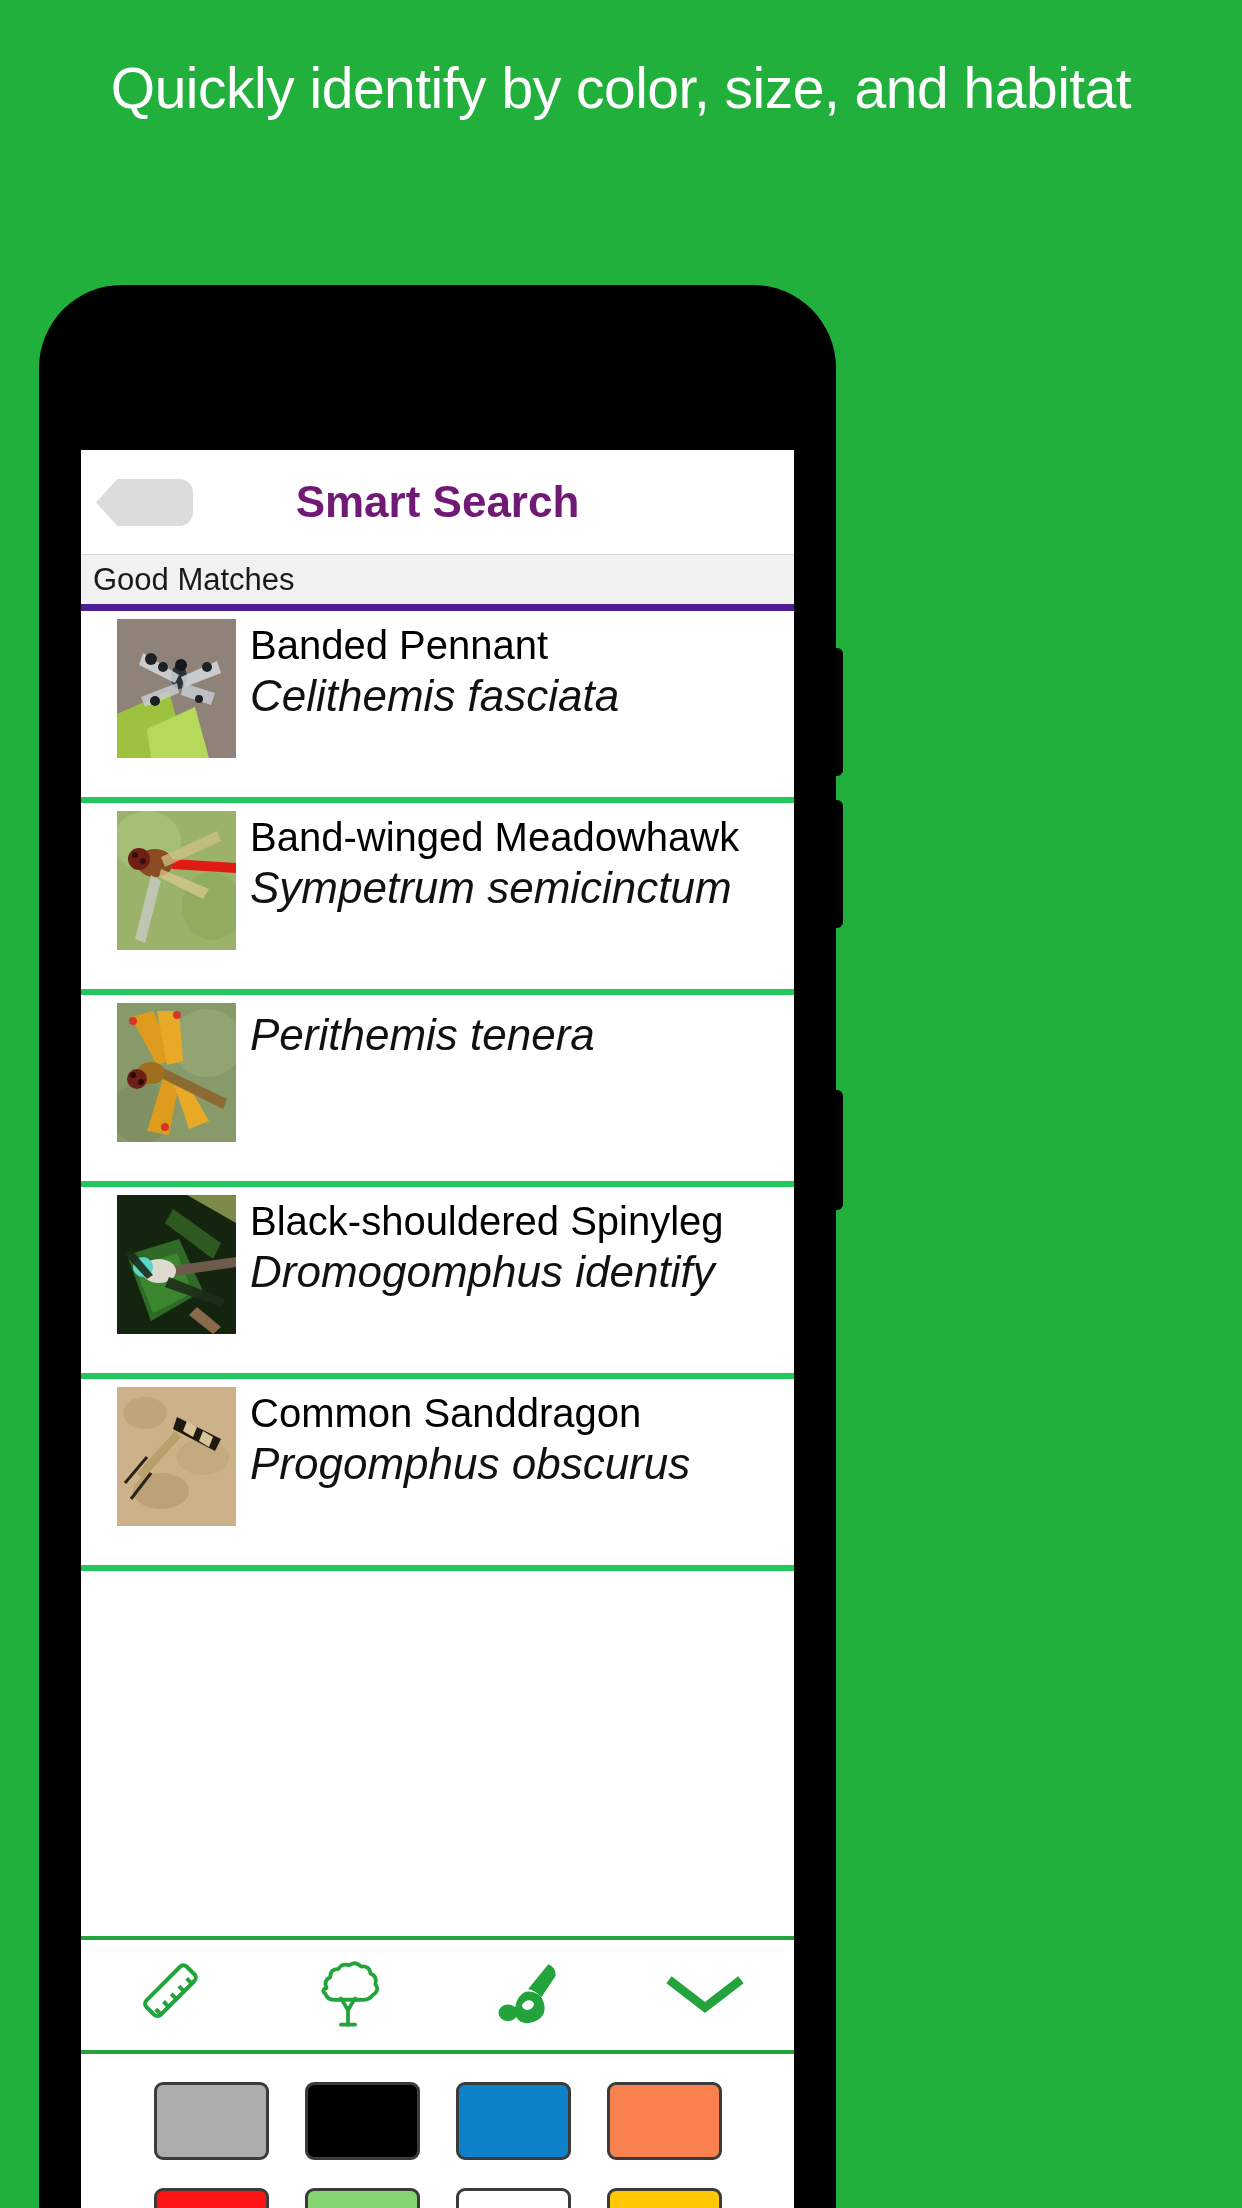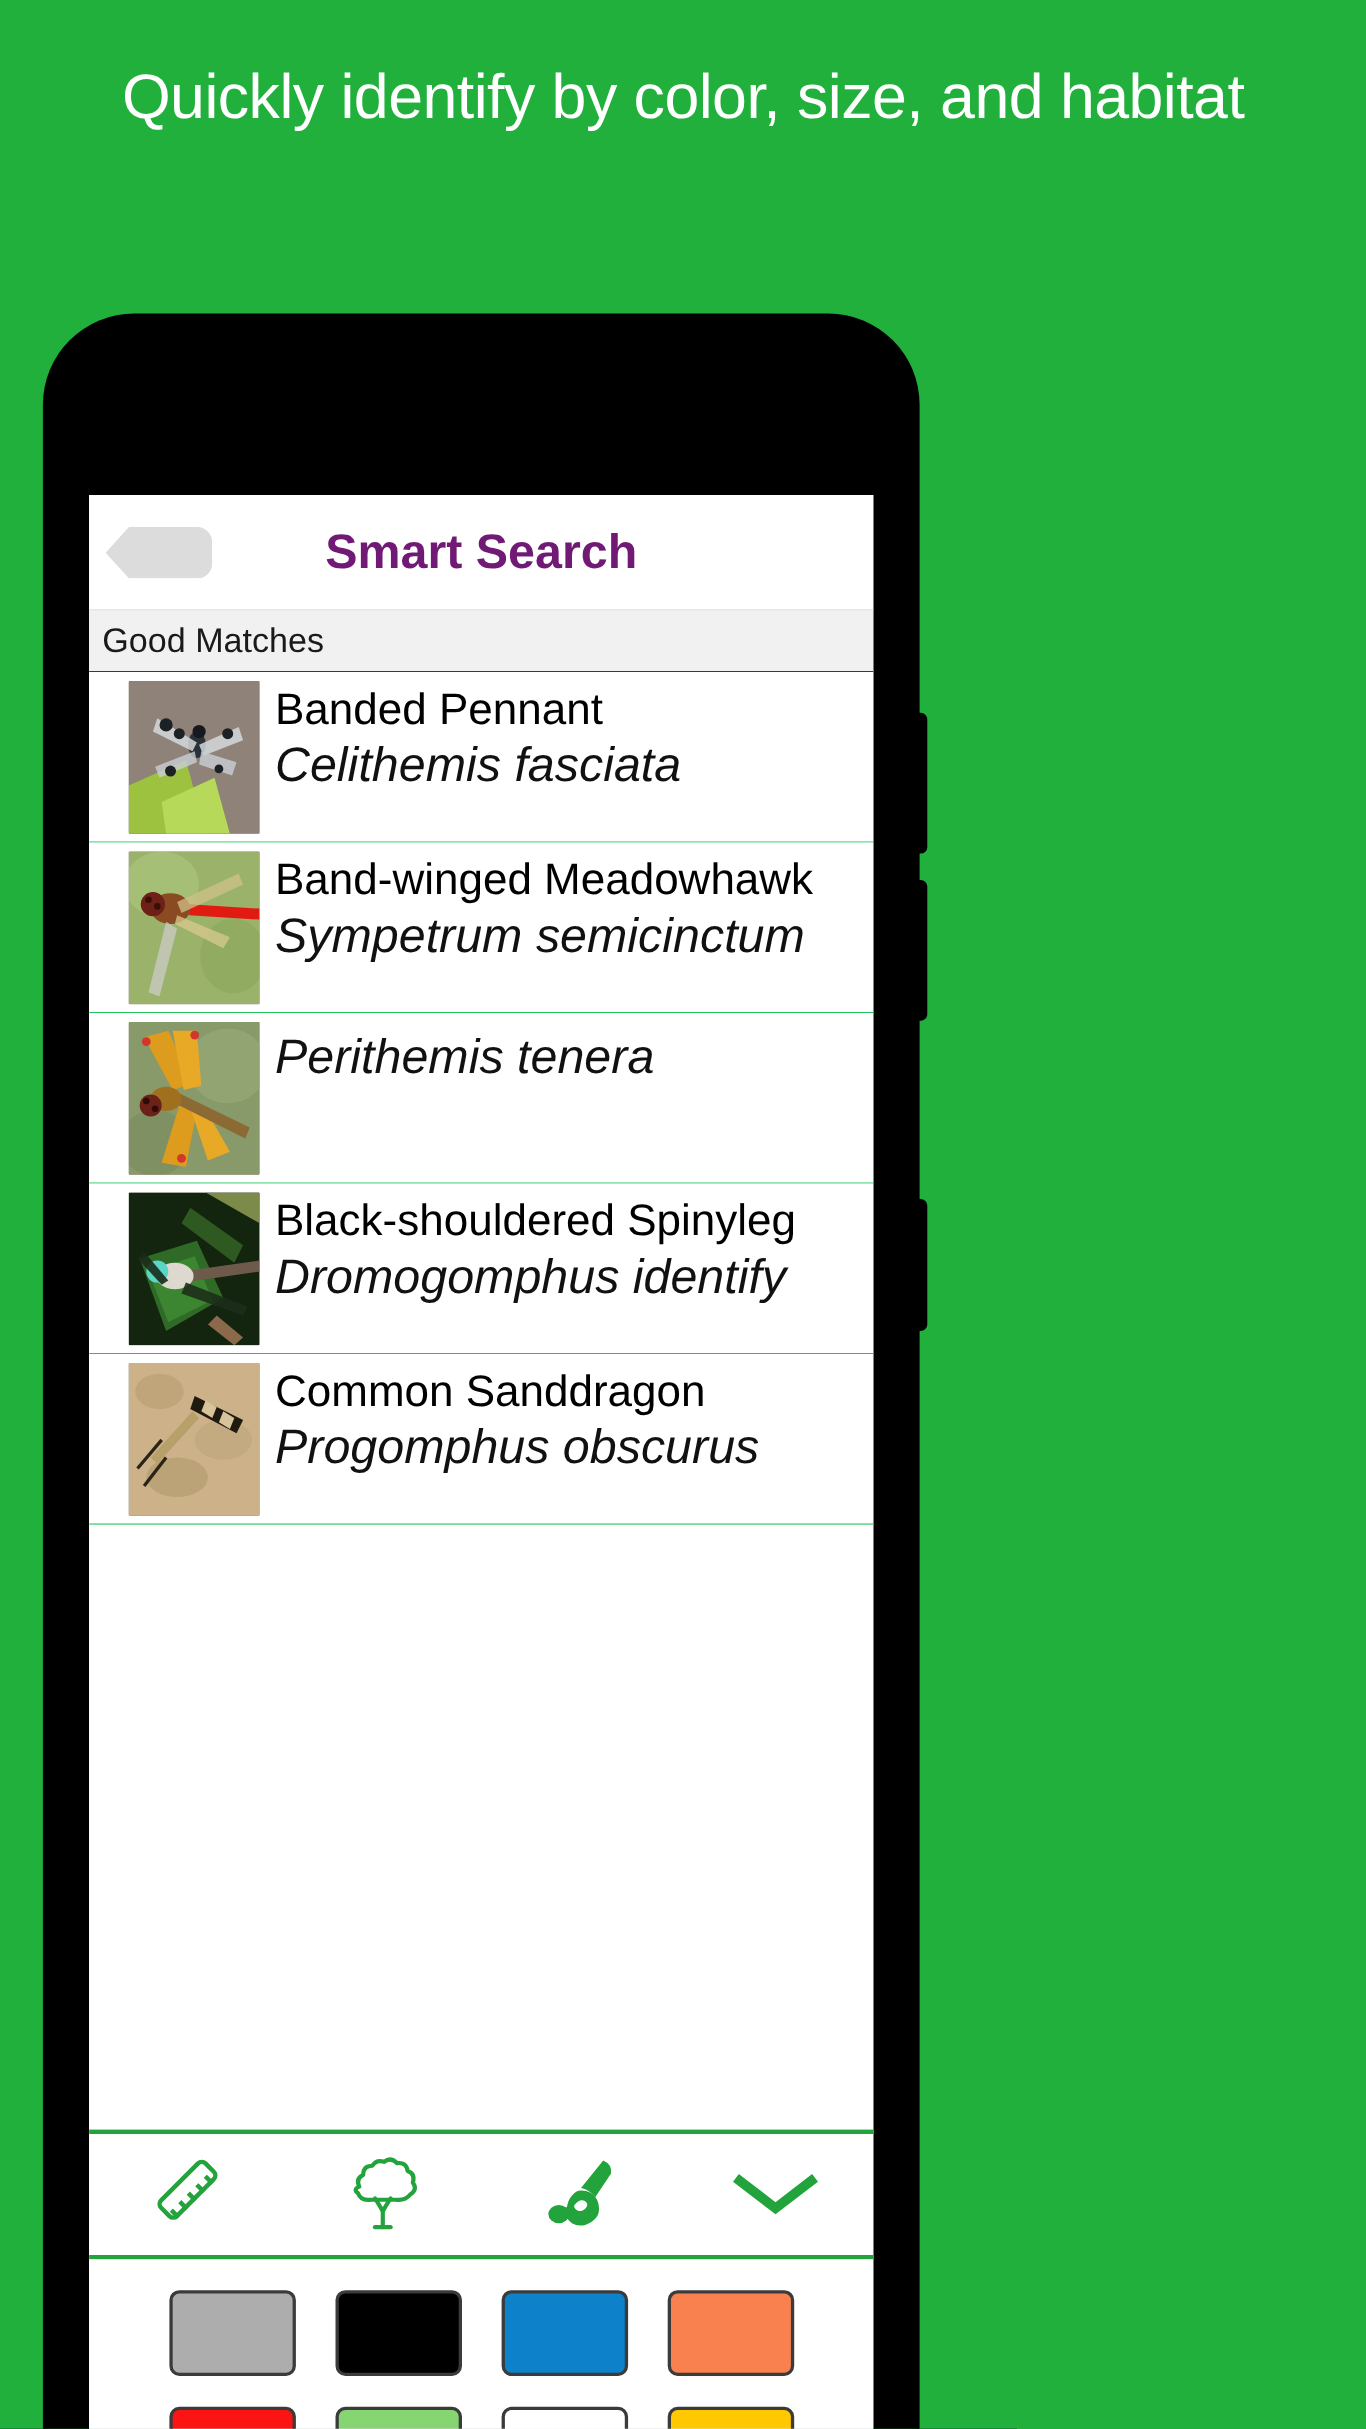--- a/index.html
+++ b/index.html
@@ -83,39 +83,39 @@
     color:#701a75;
     font-size:44px;
     font-weight:bold;
     letter-spacing:0px;
   }
 
   
   .section-header {
     flex:0 0 56px;
     background:#f1f1f1;
-    border-bottom:1px solid #4c1d95;
+    border-bottom:7px solid #4c1d95;
     display:flex;
     align-items:center;
     padding-left:12px;
     font-size:31px;
     color:#1a1a1a;
   }
 
   
   .list {
     flex:1 1 auto;
     overflow:hidden;
     background:#ffffff;
   }
   .row {
     display:flex;
     align-items:flex-start;
-    height:155px;
-    border-bottom:1px solid #22c55e;
+    height:192px;
+    border-bottom:6px solid #22c55e;
     padding:8px 0 0 36px;
     background:#ffffff;
   }
   .thumb {
     flex:0 0 119px;
     width:119px;
     height:139px;
     margin-right:14px;
     border-radius:1px;
     position:relative;

